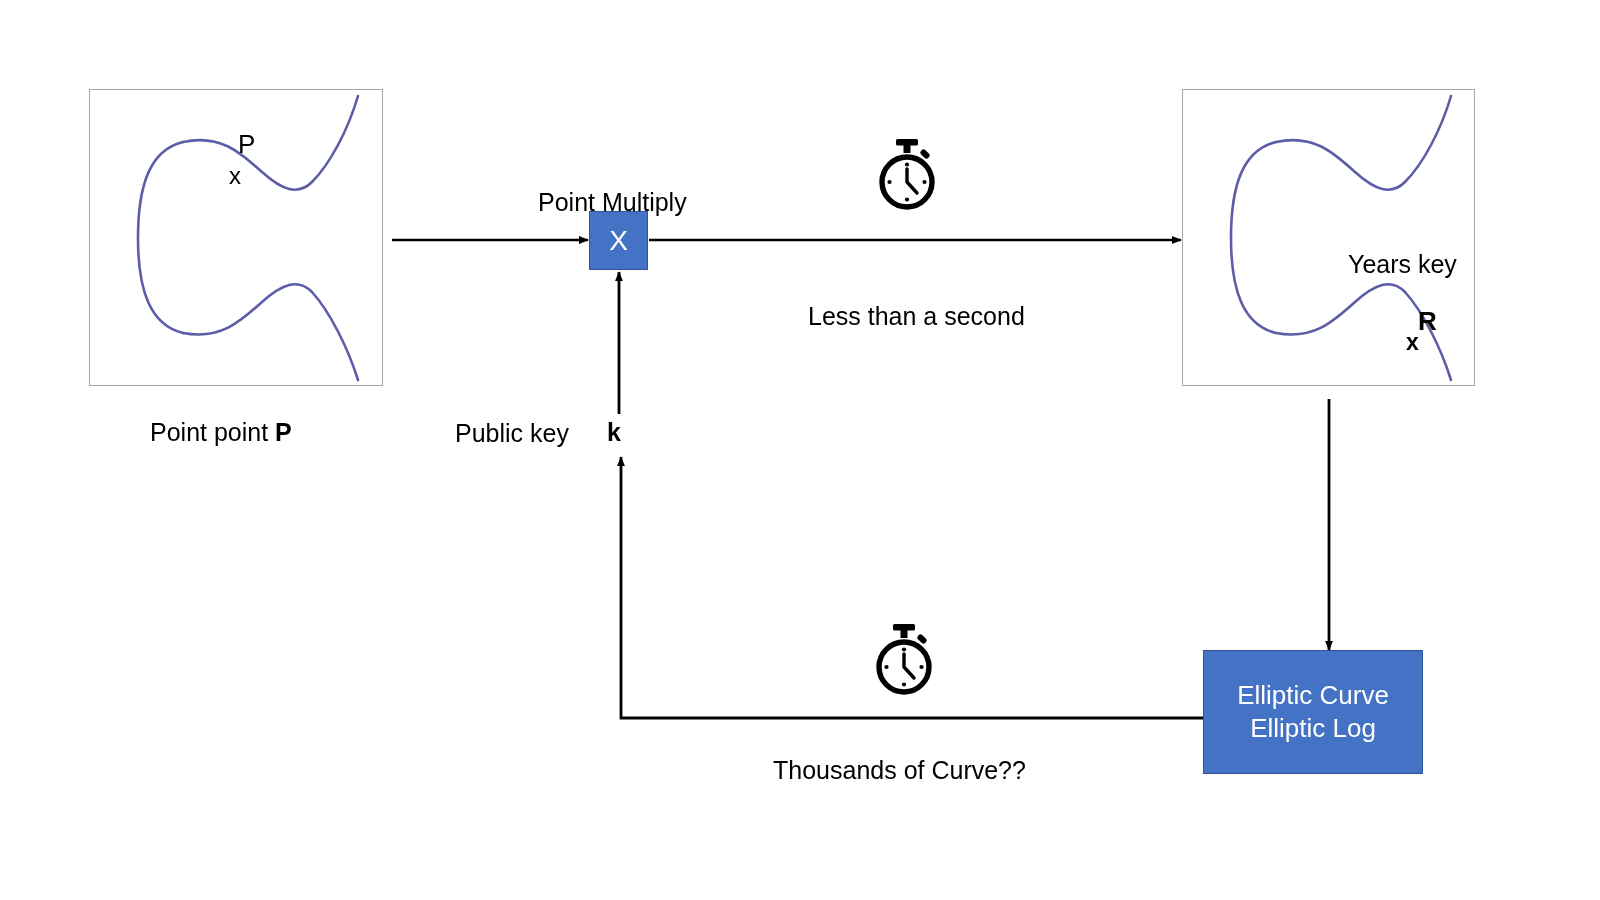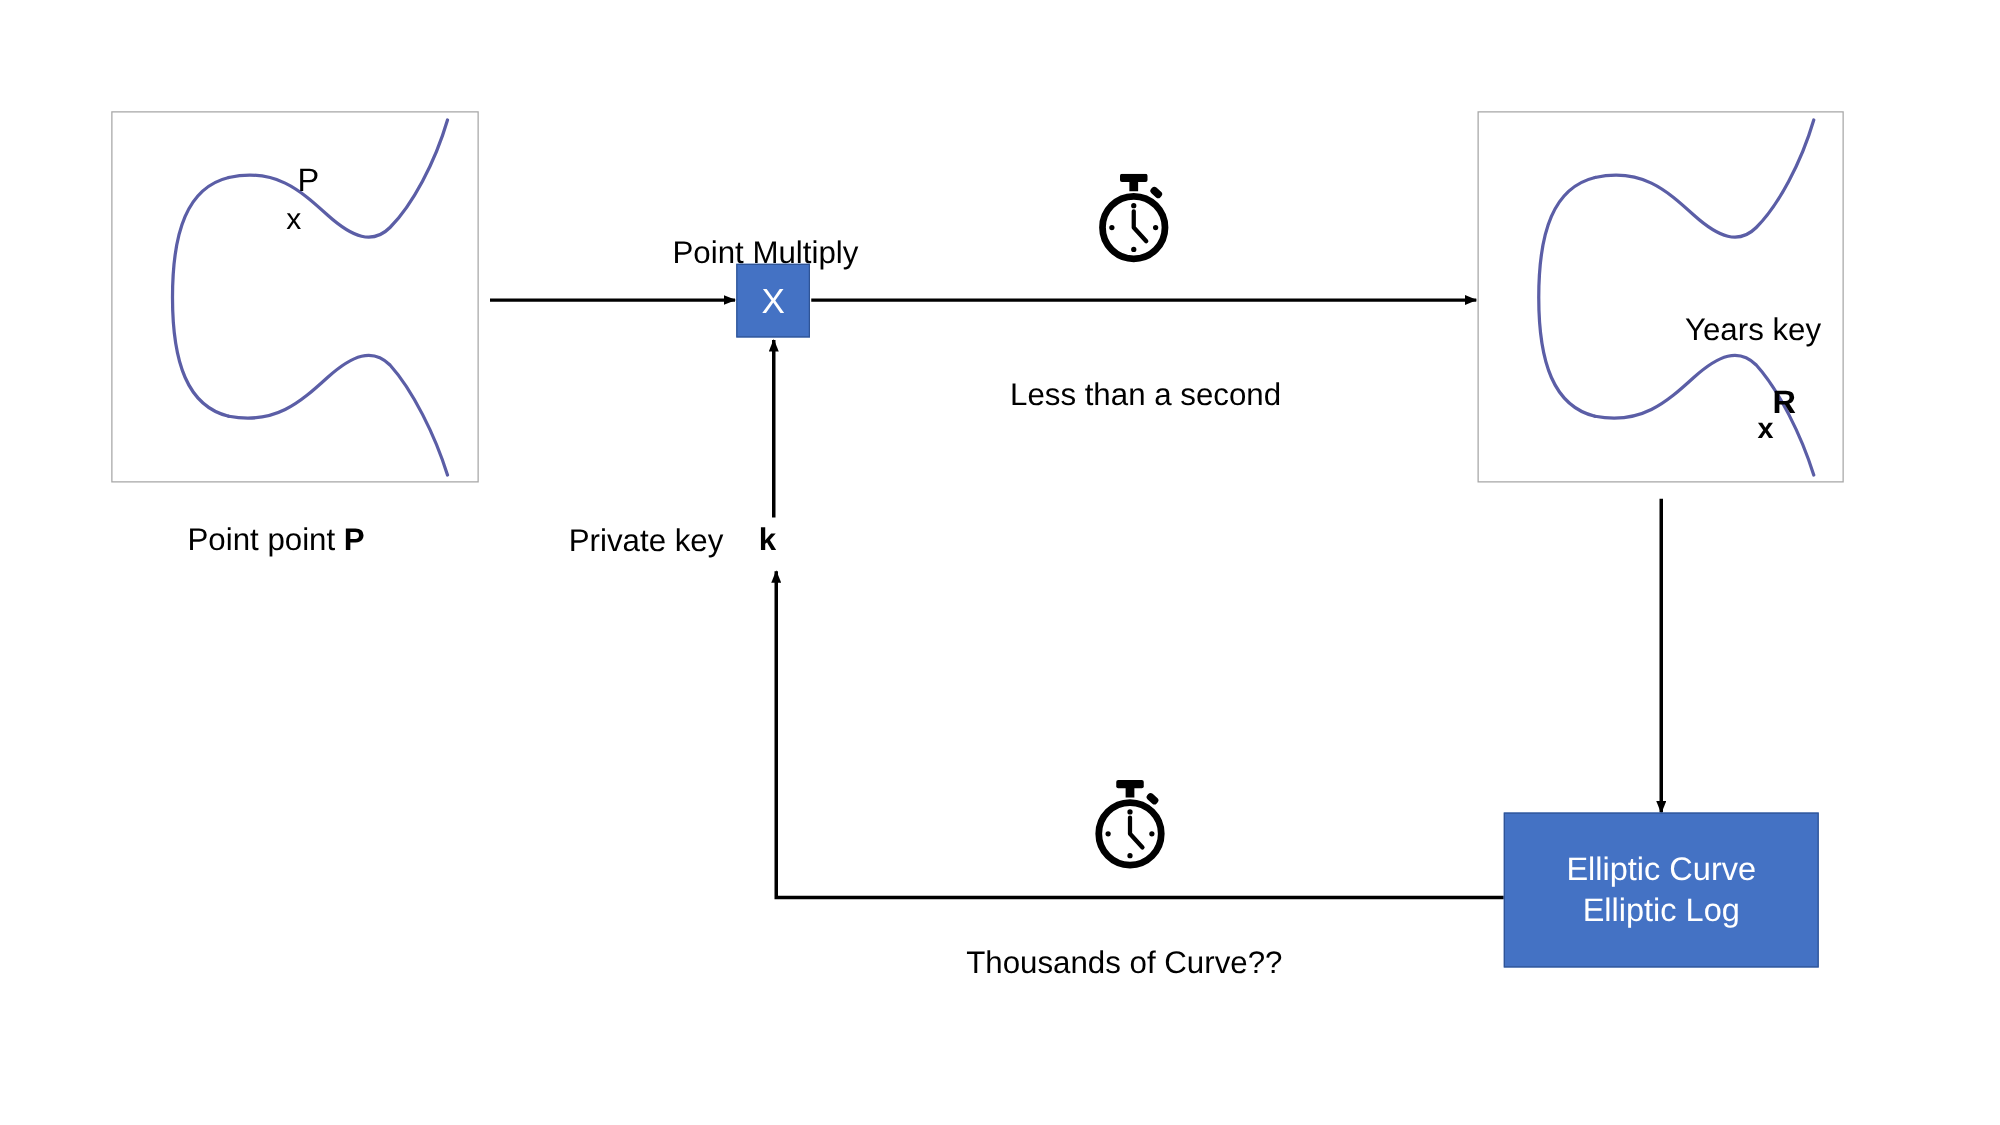--- a/index.html
+++ b/index.html
@@ -56,21 +56,21 @@
   #multiply-box .glyph {
     color: #ffffff;
     font-size: 28px;
     line-height: 1;
   }
 
   
   #ecdl-box {
     position: absolute;
     left: 1203px; top: 650px;
-    width: 252px; height: 124px;
+    width: 220px; height: 124px;
     background: #4472c4;
     border: 1.6px solid #2f5496;
     box-sizing: border-box;
     display: flex;
     flex-direction: column;
     align-items: center;
     justify-content: center;
     color: #ffffff;
   }
   #ecdl-box .line {
@@ -137,21 +137,21 @@
   <div class="txt t-lbl" id="base-point-caption" style="left:150px; top:420px;">
     <span>Point point </span><span style="font-weight:bold;">P</span>
   </div>
 
   <span class="txt t-lbl" id="point-multiply-title" style="left:538px; top:171px;margin-top:19px;">Point Multiply</span>
 
   <div id="multiply-box">
     <span class="glyph">X</span>
   </div>
 
-  <span class="txt t-lbl" id="private-key-label" style="left:455px; top:421px;">Private key</span>
+  <span class="txt t-lbl" id="private-key-label" style="left:455px; top:421px;">Public key</span>
   <span class="txt t-lbl-b" id="private-key-symbol" style="left:607px; top:420px;">k</span>
 
   <span class="txt t-lbl" id="timing-fast" style="left:808px; top:304px;">Less than a second</span>
   <span class="txt t-lbl" id="timing-slow" style="left:773px; top:758px;">Thousands of Curve??</span>
 
   <div class="stopwatch" style="left:874px; top:139px;">
     <svg width="66" height="72" viewBox="0 0 66 72" xmlns="http://www.w3.org/2000/svg">
 
       <rect x="22" y="0" width="22" height="6.5" rx="1.6" fill="#000000"></rect>
 

